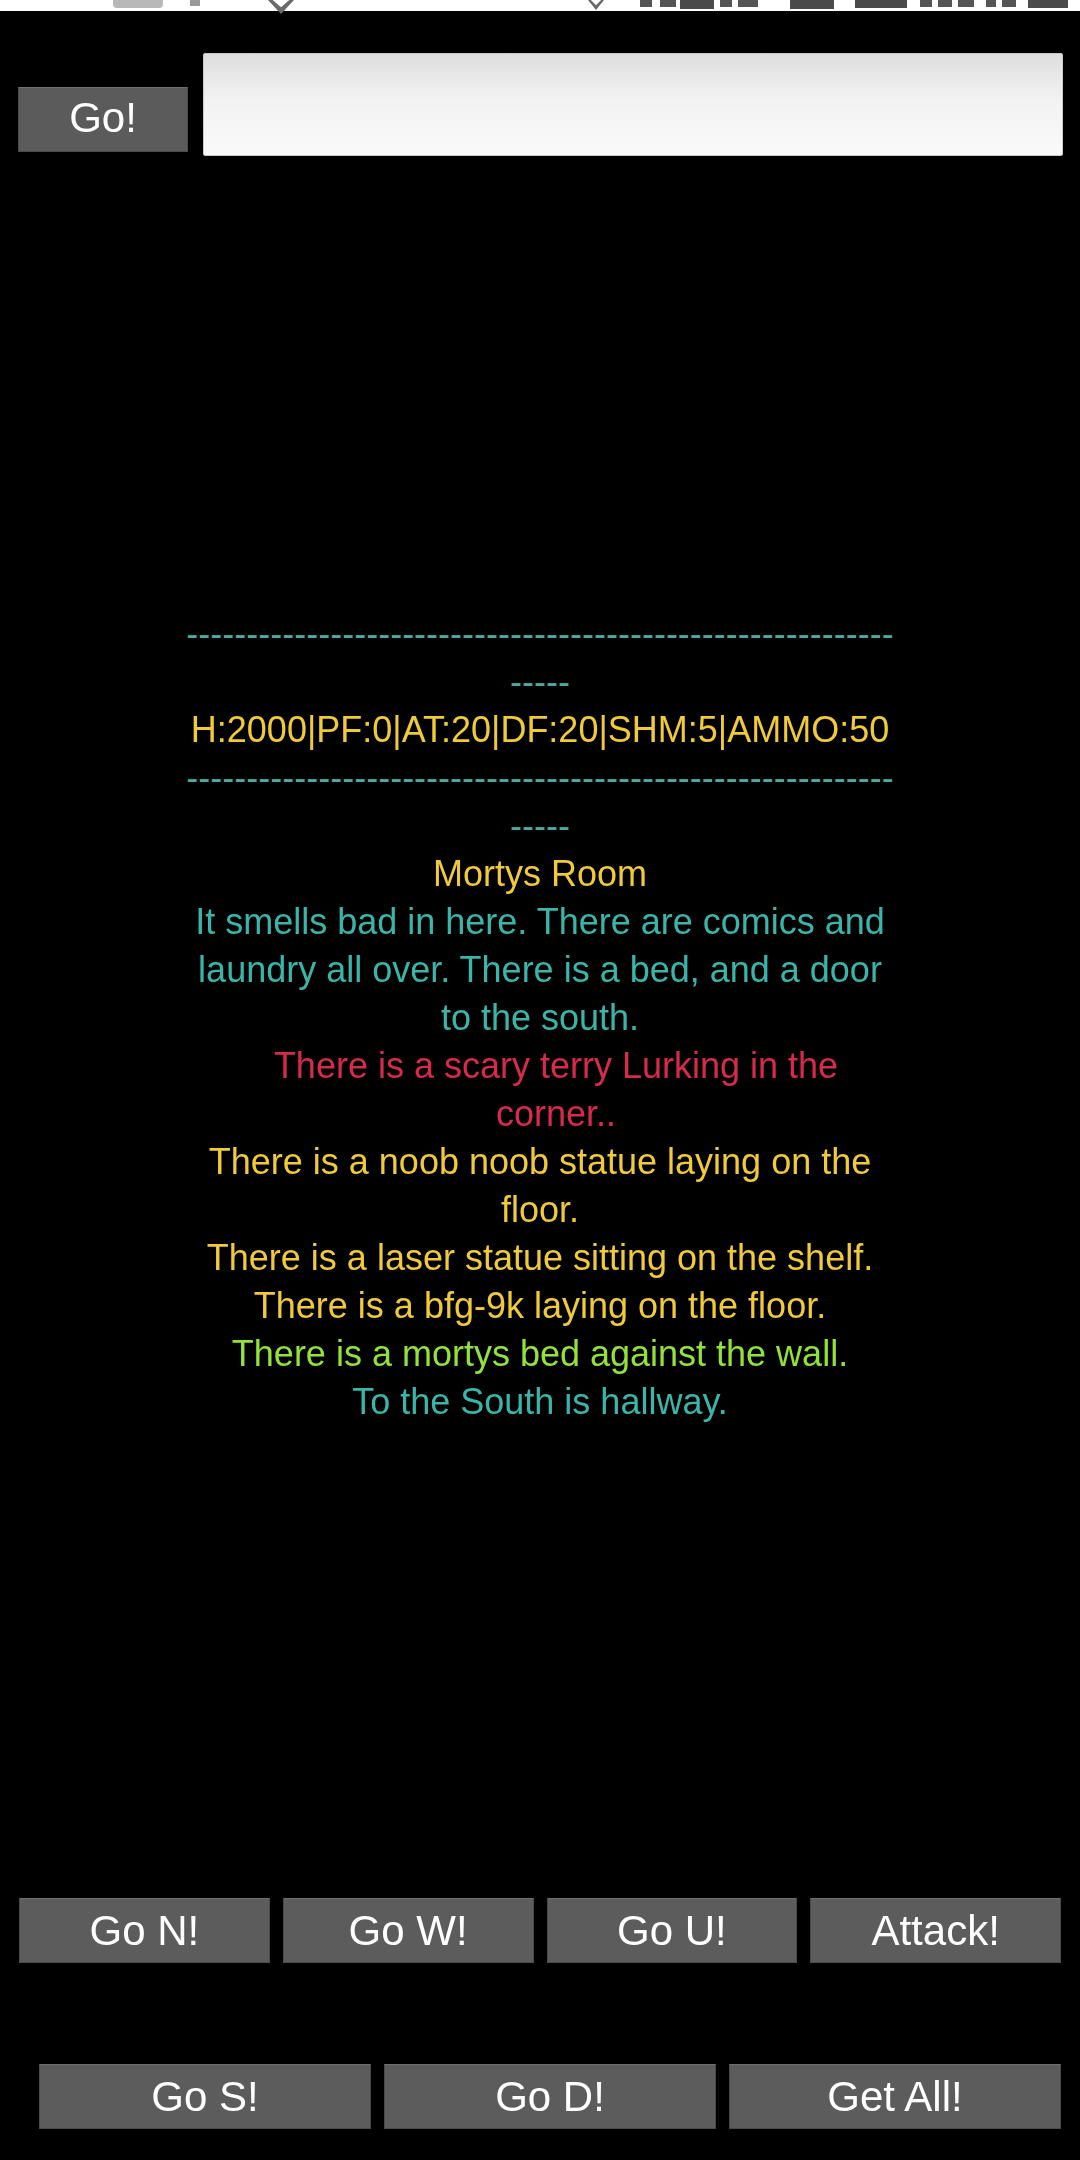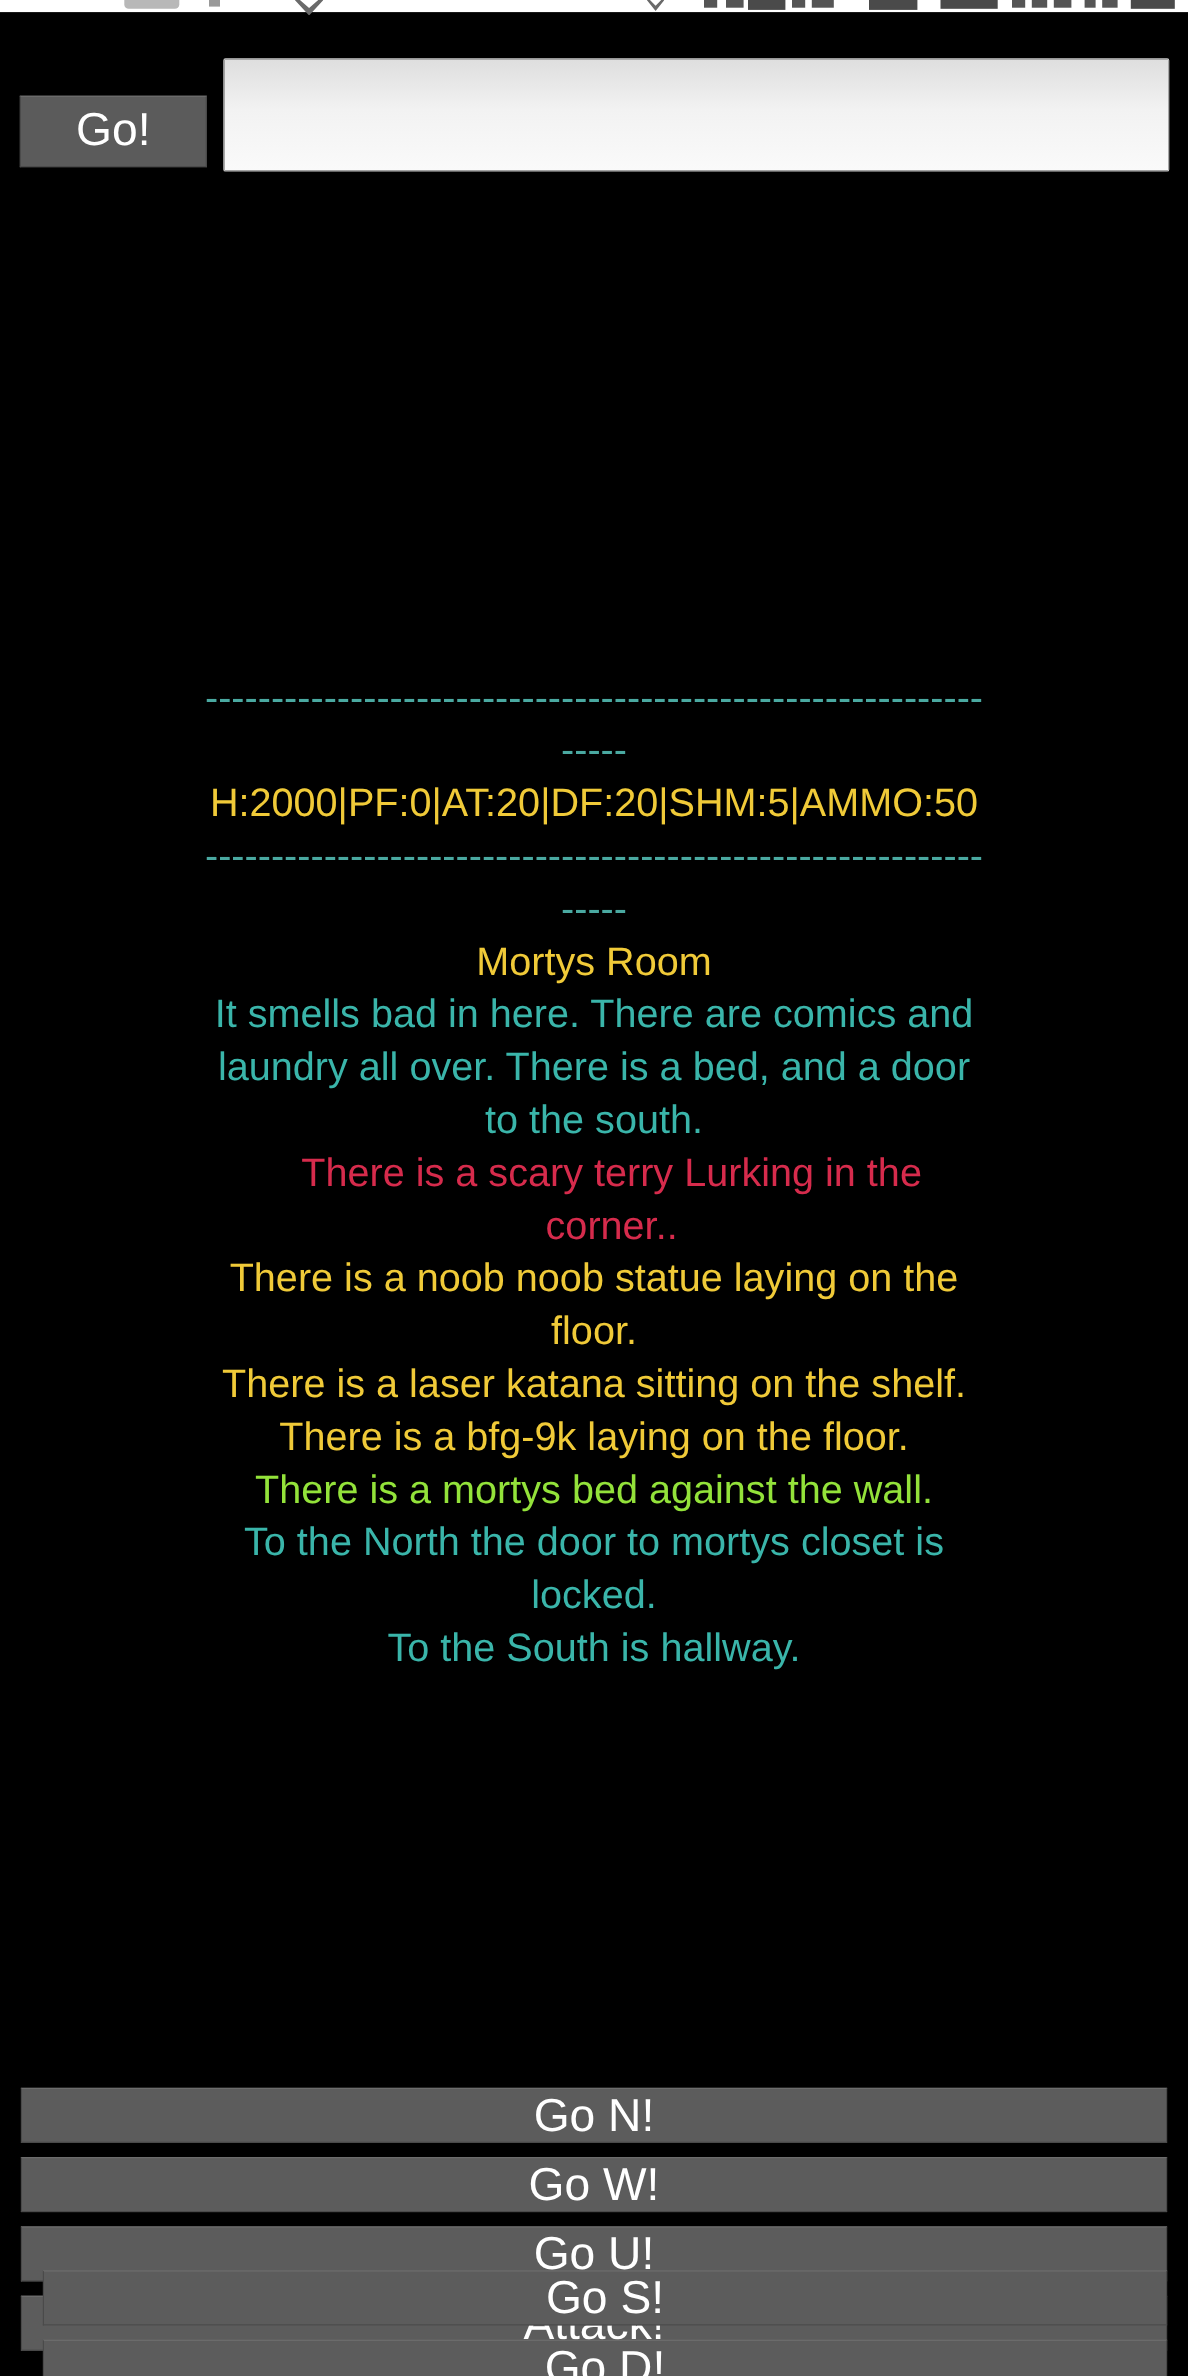--- a/index.html
+++ b/index.html
@@ -45,21 +45,21 @@
   .t-divider { color:var(--divider_teal,#4aa9a1); }
   .t-teal    { color:var(--teal,#3ab5aa); }
   .t-yellow  { color:var(--yellow,#f0ca38); }
   .t-red     { color:var(--red,#d62b4c);margin-left:32px; }
   .t-green   { color:var(--green,#93e23a); }
   .stats { white-space:nowrap; }
 
   
   .btn-row {
     position:absolute; left:19px; right:19px; height:65px;
-    display:flex; gap:13px;flex-direction:column;
+    display:flex; gap:13px;
   }
   .btn-row.row1 { top:1898px; }
   .btn-row.row2 { top:2064px;margin-left:20px; }
   .action-button {
     flex:1; background:var(--button_gray,#5c5c5c);
     border:1px solid #4a4a4a; border-top-color:#6f6f6f;
     color:#fff; font-size:42px; font-family:"Liberation Sans", sans-serif;
     display:flex; align-items:center; justify-content:center;
     cursor:pointer;
   }
@@ -93,24 +93,23 @@
 <div class="game-log">
   <div class="t-divider dash-full">-----------------------------------------------------------</div>
   <div class="t-divider">-----</div>
   <div class="t-yellow stats">H:2000|PF:0|AT:20|DF:20|SHM:5|AMMO:50</div>
   <div class="t-divider dash-full">-----------------------------------------------------------</div>
   <div class="t-divider">-----</div>
   <div class="t-yellow">Mortys Room</div>
   <div class="t-teal">It smells bad in here. There are comics and laundry all over. There is a bed, and a door to the south.</div>
   <div class="t-red">There is a scary terry Lurking in the corner..</div>
   <div class="t-yellow">There is a noob noob statue laying on the floor.</div>
-  <div class="t-yellow">There is a laser katana sitting on the shelf.</div>
+  <div class="t-yellow">There is a laser statue sitting on the shelf.</div>
   <div class="t-yellow">There is a bfg-9k laying on the floor.</div>
   <div class="t-green">There is a mortys bed against the wall.</div>
-  <div class="t-teal">To the North the door to mortys closet is locked.</div>
   <div class="t-teal">To the South is hallway.</div>
 </div>
 
 <div class="btn-row row1">
   <div class="action-button">Go N!</div>
   <div class="action-button">Go W!</div>
   <div class="action-button">Go U!</div>
   <div class="action-button">Attack!</div>
 </div>
 <div class="btn-row row2">

